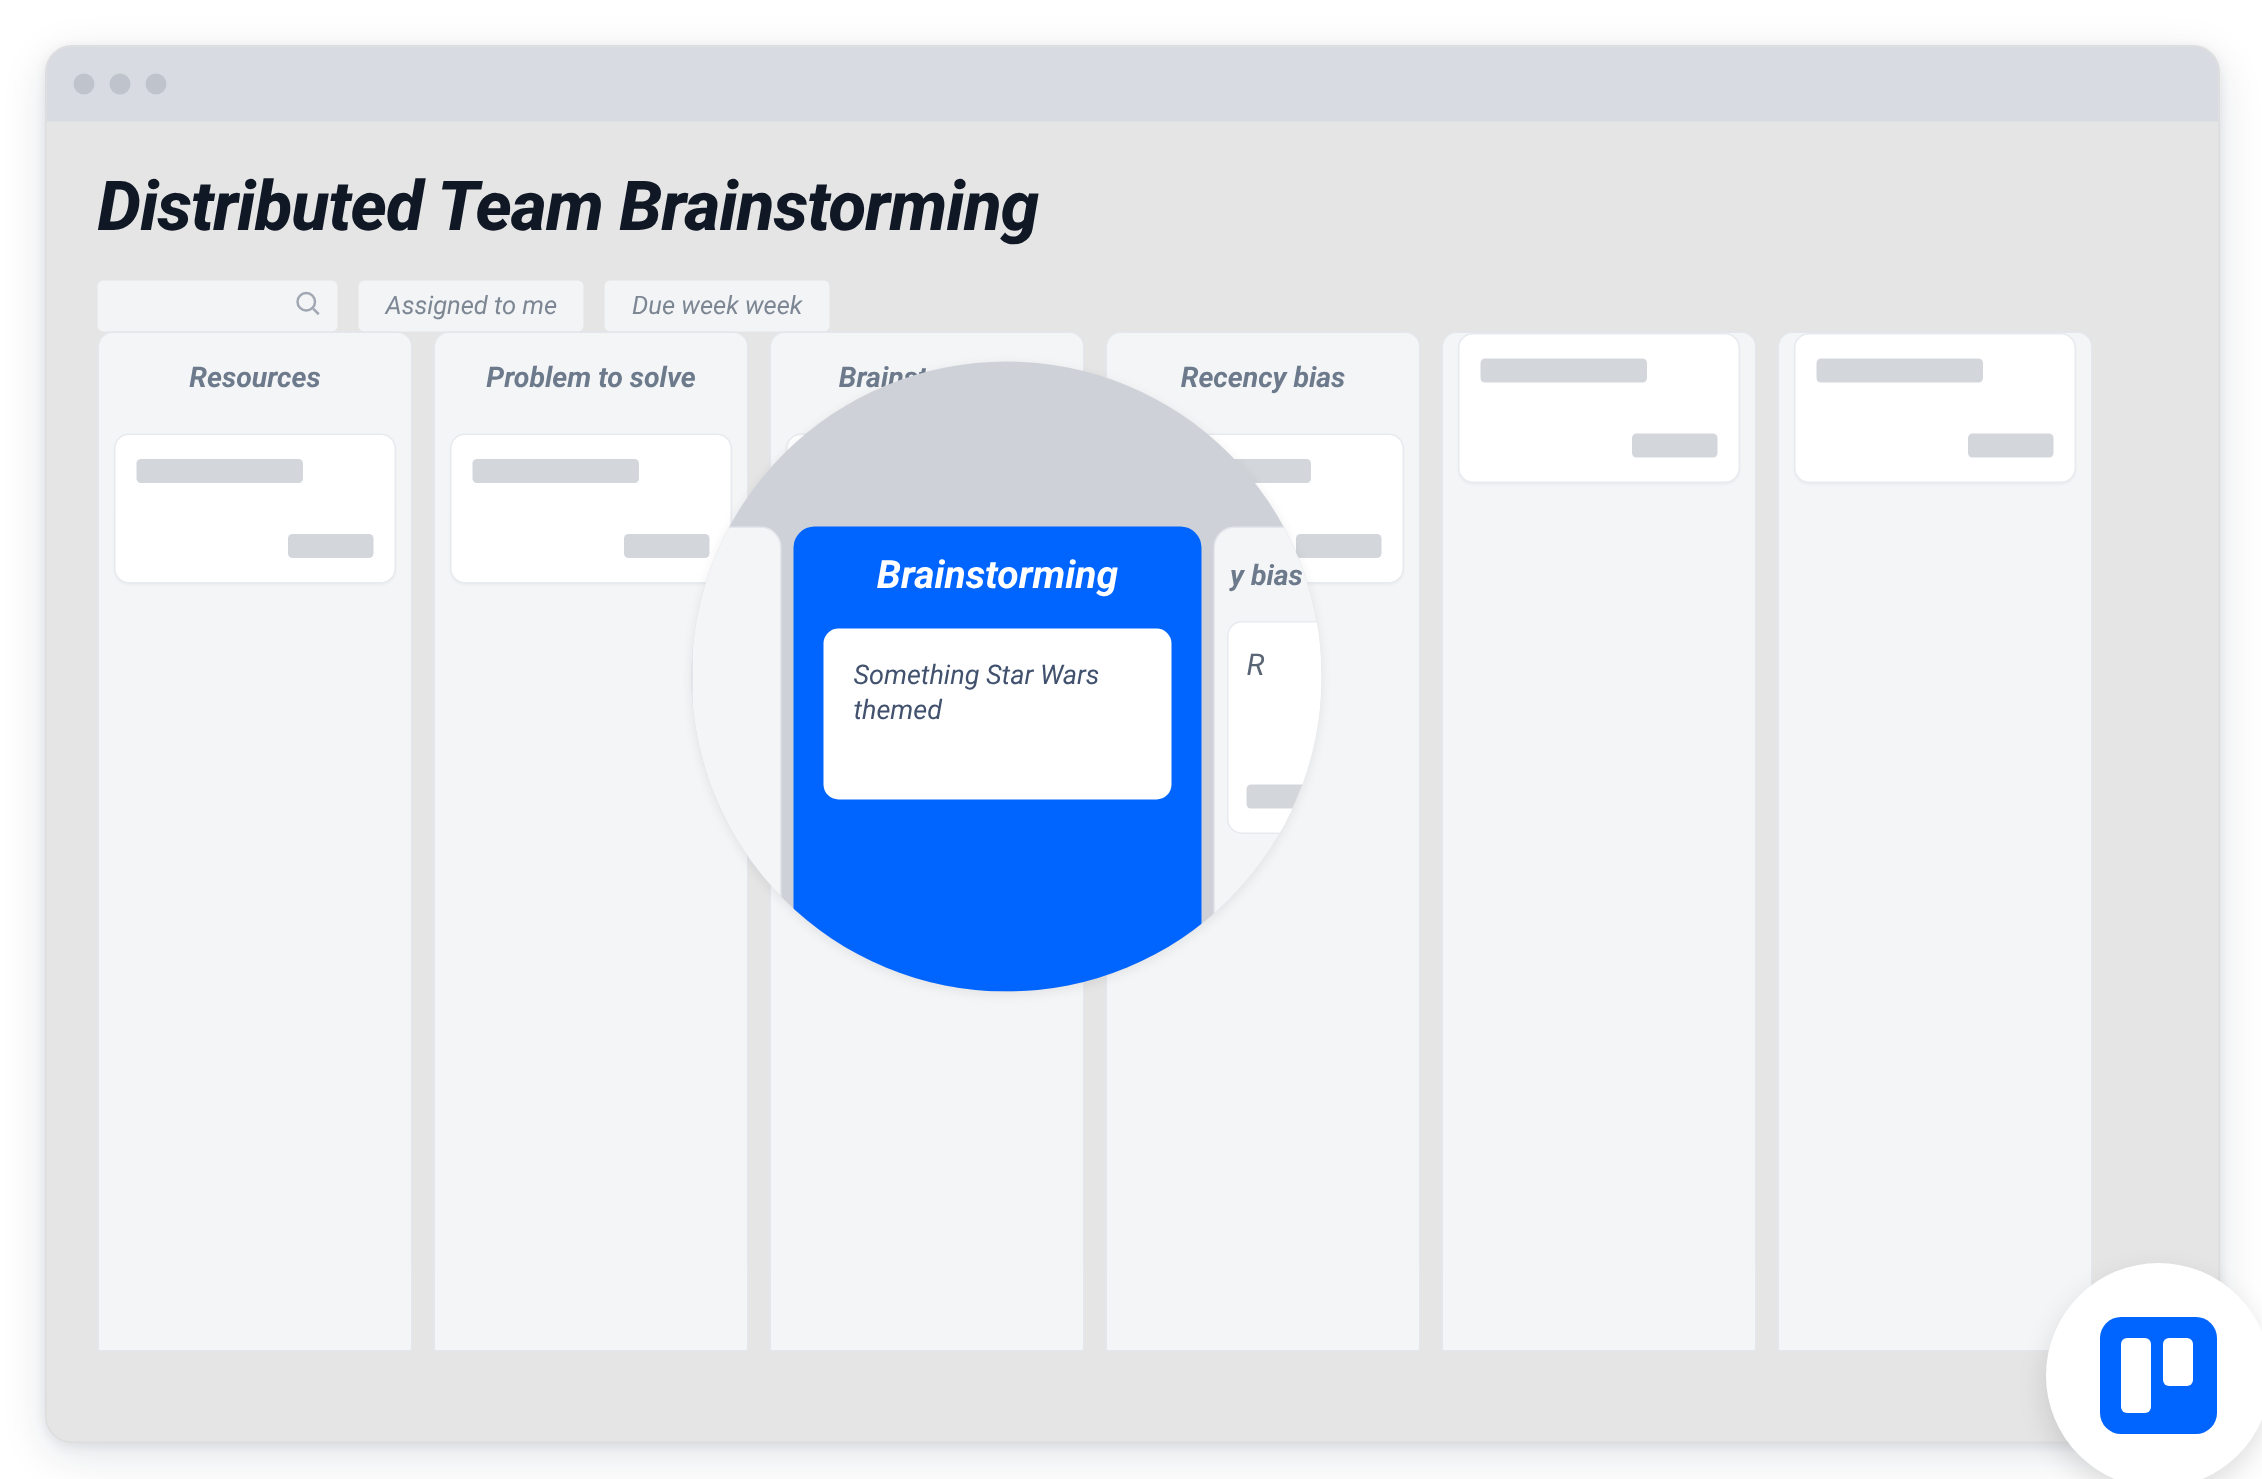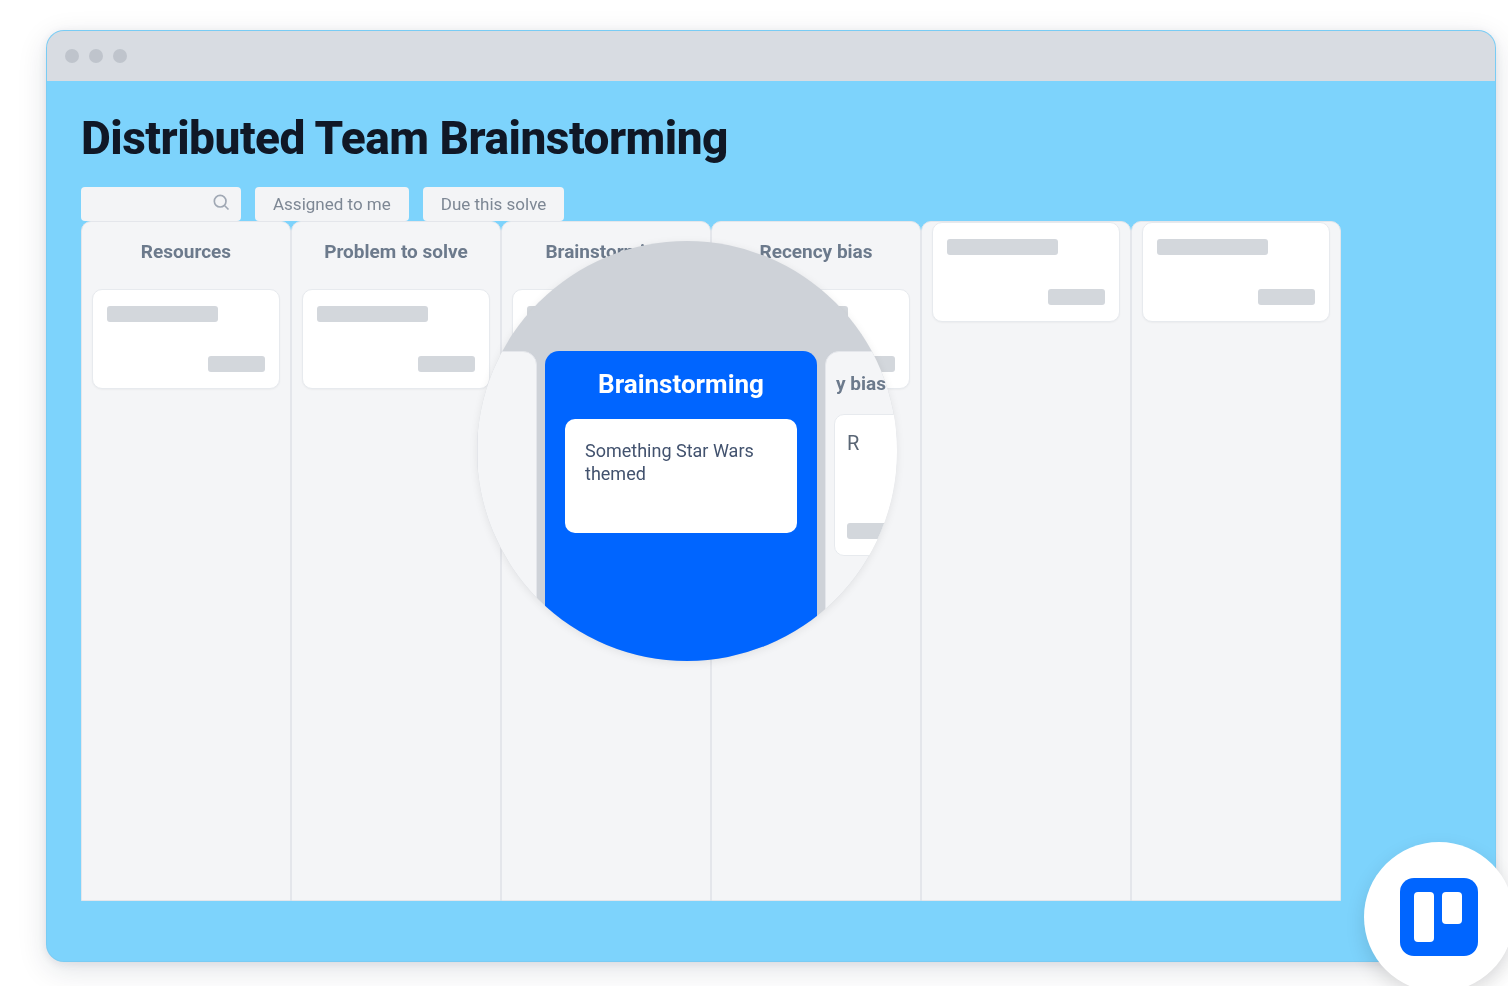--- a/index.html
+++ b/index.html
@@ -22,27 +22,28 @@
   }
   html,body{margin:0;padding:0;width:1508px;height:986px;background:#ffffff;font-family:-apple-system,BlinkMacSystemFont,"Segoe UI",Roboto,sans-serif;}
   .stage{
     position:relative;
     width:1508px;height:986px;
     background:#ffffff;
   }
   
   .window{
     position:absolute;
-    left:46px;top:30px;
+    left:30px;top:30px;
     width:1448px;height:930px;
     border-radius:18px;
     box-shadow:0 8px 30px rgba(20,30,60,.12),0 2px 8px rgba(20,30,60,.08);
     overflow:hidden;
-    background:#7dd3fc;
+    background:#e5e5e5;
     border:1px solid rgba(0,0,0,.03);
+    font-style:italic;
   }
   .titlebar{
     height:50px;
     background:var(--chrome);
     display:flex;align-items:center;padding:0 18px;
   }
   .traffic{display:flex;gap:10px;}
   .traffic span{
     width:14px;height:14px;border-radius:50%;
     background:#bfc4cc;
@@ -69,21 +70,21 @@
     width:140px;height:34px;background:var(--filter-bg);border-radius:4px;
     display:flex;align-items:center;justify-content:flex-end;padding:0 10px;
   }
   .search-box svg{width:20px;height:20px;stroke:#a0a8b4;fill:none;stroke-width:2;}
   .filter-chip{
     height:34px;padding:0 18px;background:var(--filter-bg);border-radius:4px;
     display:flex;align-items:center;color:var(--filter-text);font-size:17px;
   }
 
   .board{
-    display:flex;
+    display:flex;gap:14px;
     height:calc(100% - 170px);
     align-items:flex-start;
   }
   .col{
     width:210px;
     flex:0 0 210px;
     background:var(--col-bg);
     border:1px solid var(--col-border);
     border-radius:10px 10px 0 0;
     padding:0 10px 10px 10px;
@@ -210,21 +211,21 @@
       <div class="filters">
         <div class="search-box">
           <span>
             <svg viewBox="0 0 24 24">
                 <circle cx="11" cy="11" r="7"></circle>
                 <line x1="21" y1="21" x2="16.5" y2="16.5"></line>
               </svg>
           </span>
         </div>
         <div class="filter-chip">Assigned to me</div>
-        <div class="filter-chip">Due this solve</div>
+        <div class="filter-chip">Due week week</div>
       </div>
 
       <div class="board">
 
         <div class="col">
           <div class="col-head">Resources</div>
           <div class="card">
             <div class="ph-line long"></div>
             <div class="ph-line short"></div>
           </div>

